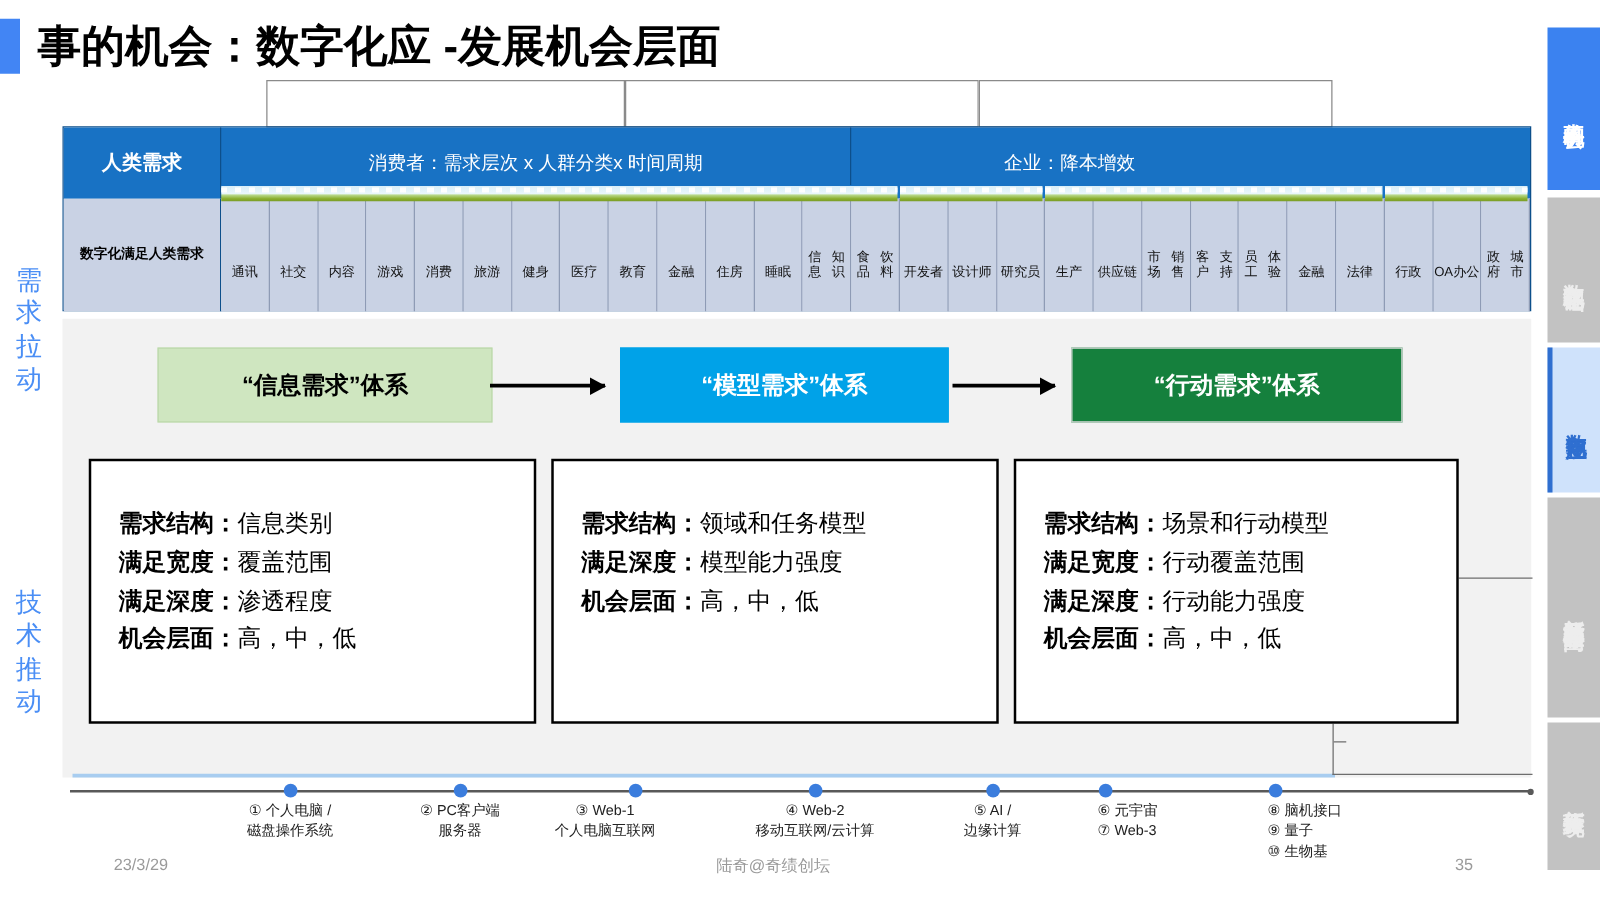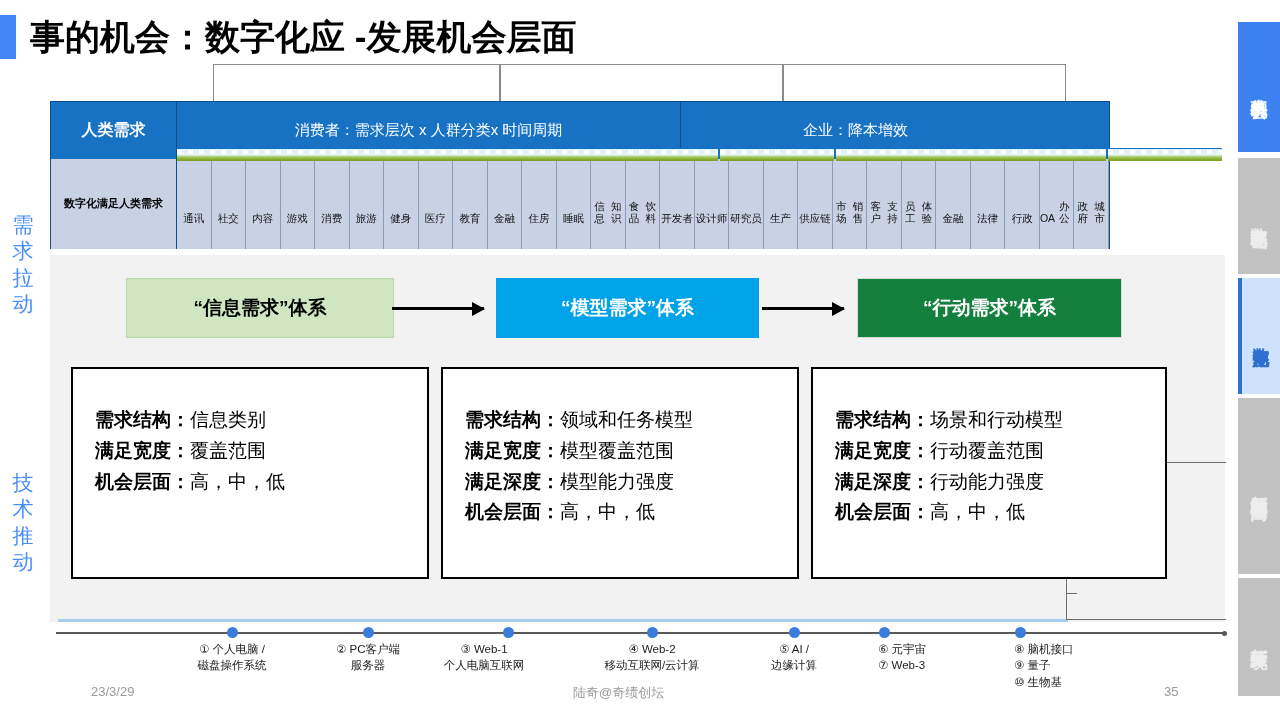--- a/index.html
+++ b/index.html
@@ -11,21 +11,21 @@
   }
   
   #title-bar{position:absolute;left:0;top:14px;height:46px;display:flex;align-items:center;}
   #title-accent{width:16px;height:44px;background:#4285f4;}
   #title-text{margin-left:14px;font-size:35px;font-weight:bold;color:#000;letter-spacing:0px;white-space:nowrap;}
 
   
   .bracket-box{position:absolute;top:64px;height:38px;border:1px solid #8a8a8a;background:#ffffff;box-sizing:border-box;}
 
   
-  #tbl{position:absolute;left:50px;top:101px;width:1060px;height:148px;border:1px solid #0d4f8b;box-sizing:border-box;}
+  #tbl{position:absolute;left:50px;top:101px;width:1175px;height:148px;border:1px solid #0d4f8b;box-sizing:border-box;}
   #tbl-head{position:absolute;left:0;top:0;width:100%;height:57px;background:#1872c4;display:flex;box-sizing:border-box;}
   .grp{display:flex;align-items:center;justify-content:center;color:#fff;font-size:15px;box-sizing:border-box;border-right:1px solid #0d4f8b;}
   .grp.first{font-weight:bold;font-size:16px;}
   .grp:last-child{border-right:none;}
 
   #tbl-body{position:absolute;left:0;top:57px;width:100%;height:90px;display:flex;box-sizing:border-box;}
   #rowlabel{width:126px;flex:0 0 126px;background:#c9d2e4;display:flex;align-items:center;justify-content:center;
             text-align:center;font-size:11px;font-weight:bold;color:#000;line-height:1.45;border-right:1px solid #0d4f8b;box-sizing:border-box;}
   #cols{flex:1;display:flex;position:relative;background:#c9d2e4;}
   .colcell{flex:1;display:flex;align-items:flex-end;justify-content:center;padding-bottom:24px;
@@ -234,25 +234,25 @@
 
 <div class="stage" id="stage-0">“信息需求”体系</div>
 <div class="stage" id="stage-1">“模型需求”体系</div>
 <div class="stage" id="stage-2">“行动需求”体系</div>
 <div class="arrow" id="arrow-0"></div>
 <div class="arrow" id="arrow-1"></div>
 
 <div class="detail" id="detail-0">
     <div class="drow"><span class="dkey">需求结构：</span><span class="dval">信息类别</span></div>
     <div class="drow"><span class="dkey">满足宽度：</span><span class="dval">覆盖范围</span></div>
+    <div class="drow"><span class="dkey">满足深度：</span><span class="dval">渗透程度</span></div>
     <div class="drow"><span class="dkey">机会层面：</span><span class="dval">高，中，低</span></div>
   </div>
 <div class="detail" id="detail-1">
     <div class="drow"><span class="dkey">需求结构：</span><span class="dval">领域和任务模型</span></div>
-    <div class="drow"><span class="dkey">满足宽度：</span><span class="dval">模型覆盖范围</span></div>
     <div class="drow"><span class="dkey">满足深度：</span><span class="dval">模型能力强度</span></div>
     <div class="drow"><span class="dkey">机会层面：</span><span class="dval">高，中，低</span></div>
   </div>
 <div class="detail" id="detail-2">
     <div class="drow"><span class="dkey">需求结构：</span><span class="dval">场景和行动模型</span></div>
     <div class="drow"><span class="dkey">满足宽度：</span><span class="dval">行动覆盖范围</span></div>
     <div class="drow"><span class="dkey">满足深度：</span><span class="dval">行动能力强度</span></div>
     <div class="drow"><span class="dkey">机会层面：</span><span class="dval">高，中，低</span></div>
   </div>
 

